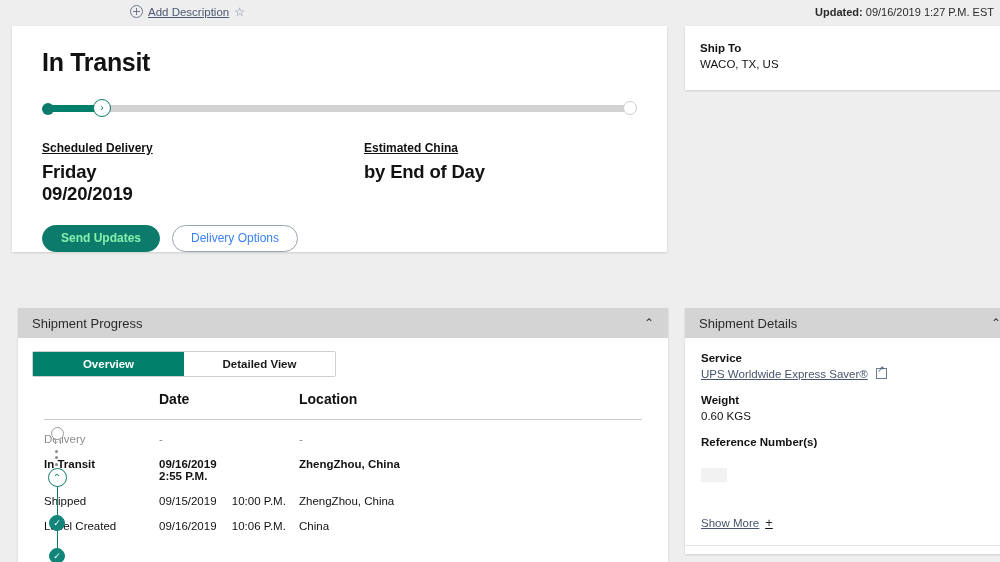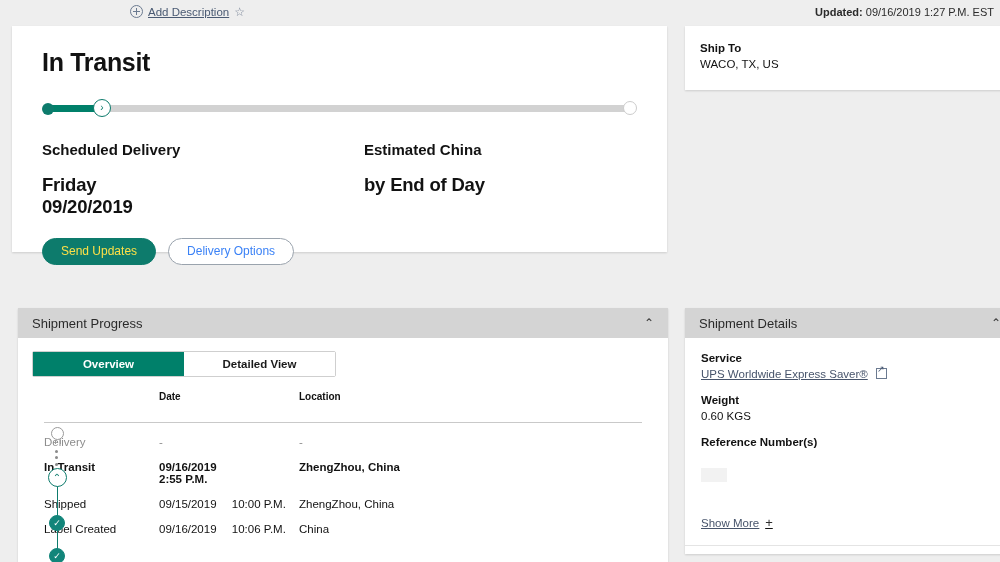--- a/index.html
+++ b/index.html
@@ -153,23 +153,24 @@
     border: 1.5px solid #cccccc;
     box-sizing: border-box;
   }
 
   .delivery-row {
     display: flex;
     margin-bottom: 20px;
   }
   .delivery-col-1 { width: 322px; }
   .field-label {
-    font-size: 15px;
-    font-weight: bold;
-    margin-bottom: 16px;
+    font-size: 12px;
+    font-weight: bold;
+    margin-bottom: 6px;
+    text-decoration: underline;
   }
   .field-big {
     font-size: 18.5px;
     font-weight: bold;
     line-height: 1.18;
     letter-spacing: -0.2px;
   }
 
   .btn-row { display: flex; gap: 12px; }
   .btn {
@@ -178,23 +179,23 @@
     padding: 0 18px;
     height: 27px;
     display: inline-flex;
     align-items: center;
     justify-content: center;
     cursor: pointer;
     box-sizing: border-box;
   }
   .btn-primary {
     background: #0d7b6c;
-    color: #fde047;
+    color: #86efac;
     border: 1px solid #0d7b6c;
-    font-weight: normal;
+    font-weight: bold;
     min-width: 107px;
   }
   .btn-secondary {
     background: #ffffff;
     color: #3b82f6;
     border: 1px solid #9aa3ad;
     min-width: 119px;
   }
 
   
@@ -282,23 +283,23 @@
     color: #1a1a1a;
   }
 
   
   .track-table {
     margin: 14px 26px 0 26px;
     position: relative;
   }
   .thead {
     display: flex;
-    font-size: 10px;
-    font-weight: bold;
-    padding-bottom: 20px;
+    font-size: 14px;
+    font-weight: bold;
+    padding-bottom: 12px;
     border-bottom: 1px solid #c9c9c9;
   }
   .col-status { width: 115px; }
   .col-date   { width: 140px; }
   .col-loc    { flex: 1; }
 
   .rail {
     position: absolute;
     left: 0;
     top: 30px;

